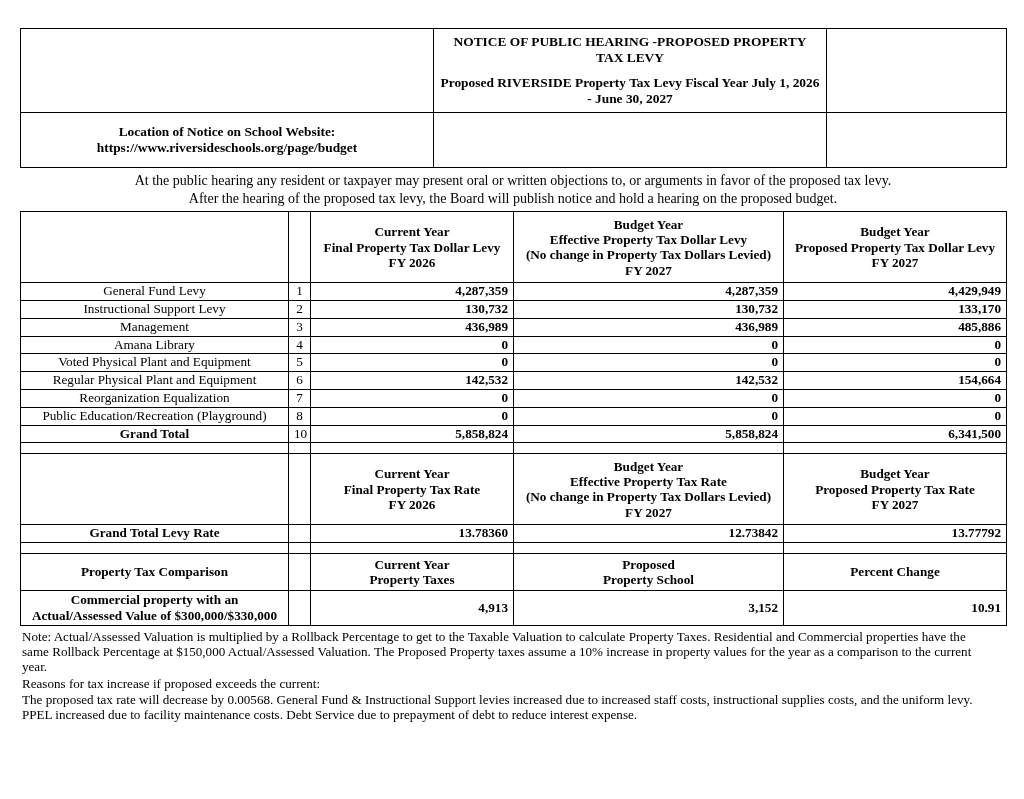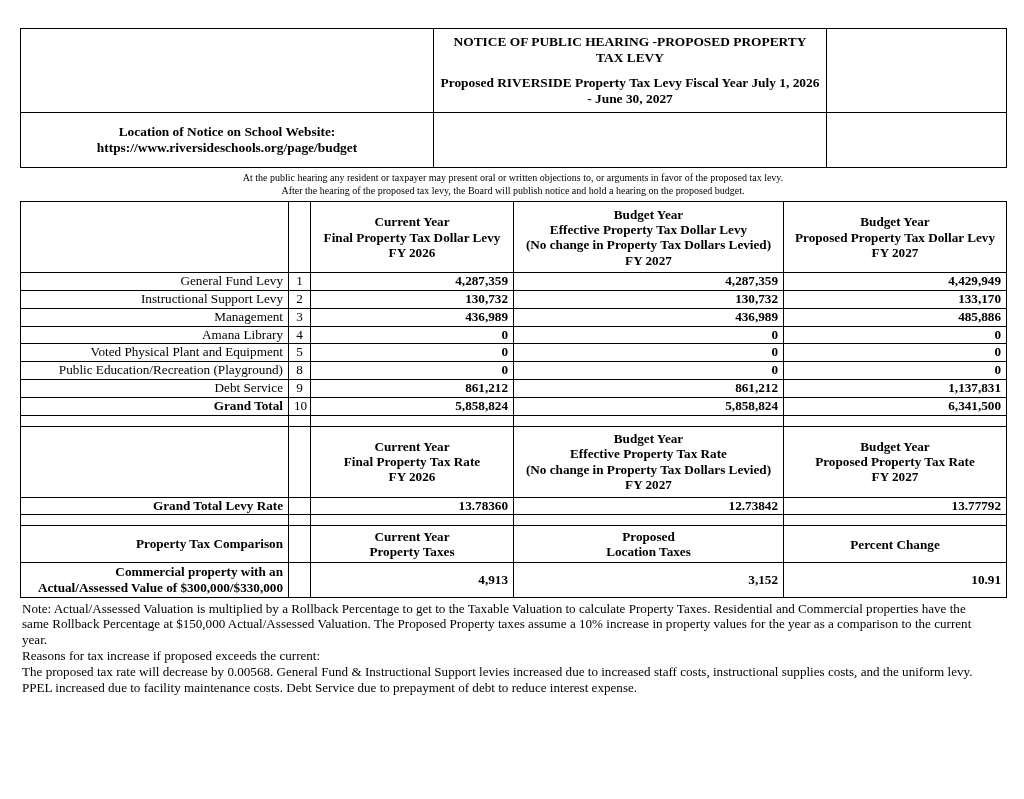--- a/index.html
+++ b/index.html
@@ -67,21 +67,21 @@
     text-align: center;
     font-weight: bold;
     font-size: 13.2px;
     line-height: 1.2;
     padding: 6px 4px;
   }
 
   
   .intro {
     text-align: center;
-    font-size: 10px;
+    font-size: 14px;
     line-height: 1.25;
     padding: 4px 10px 3px 10px;
   }
 
   
   .main-tbl {
     margin-top: 1px;
   }
   .main-tbl td {
     font-size: 13.2px;
@@ -100,30 +100,30 @@
     font-size: 13.2px;
     padding: 1px 2px;
   }
   .amt {
     text-align: right;
     font-size: 13.3px;
     padding-right: 6px;
     font-weight: bold;
   }
   .rowlabel {
-    text-align: right;
+    text-align: center;
     font-size: 13.3px;
     padding-left: 5px;
   }
   .spacer-row td {
     height: 10px;
     padding: 0;
   }
   .cmp-label {
-    text-align: right;
+    text-align: center;
     font-weight: bold;
     font-size: 13.2px;
     line-height: 1.2;
     padding: 3px 5px;
   }
 
   
   .notes {
     margin-top: 3px;
     font-size: 13.1px;
@@ -222,32 +222,39 @@
         <td class="amt">0</td>
       </tr>
       <tr>
         <td class="rowlabel">Voted Physical Plant and Equipment</td>
         <td class="rownum">5</td>
         <td class="amt">0</td>
         <td class="amt">0</td>
         <td class="amt">0</td>
       </tr>
       <tr>
+        <td class="rowlabel">Regular Physical Plant and Equipment</td>
+        <td class="rownum">6</td>
+        <td class="amt">142,532</td>
+        <td class="amt">142,532</td>
+        <td class="amt">154,664</td>
+      </tr>
+      <tr>
+        <td class="rowlabel">Reorganization Equalization</td>
+        <td class="rownum">7</td>
+        <td class="amt">0</td>
+        <td class="amt">0</td>
+        <td class="amt">0</td>
+      </tr>
+      <tr>
         <td class="rowlabel">Public Education/Recreation (Playground)</td>
         <td class="rownum">8</td>
         <td class="amt">0</td>
         <td class="amt">0</td>
         <td class="amt">0</td>
-      </tr>
-      <tr>
-        <td class="rowlabel">Debt Service</td>
-        <td class="rownum">9</td>
-        <td class="amt">861,212</td>
-        <td class="amt">861,212</td>
-        <td class="amt">1,137,831</td>
       </tr>
       <tr>
         <td class="rowlabel bold">Grand Total</td>
         <td class="rownum">10</td>
         <td class="amt">5,858,824</td>
         <td class="amt">5,858,824</td>
         <td class="amt">6,341,500</td>
       </tr>
 
       <tr class="spacer-row">
@@ -287,21 +294,21 @@
         <td></td>
         <td></td>
       </tr>
 
       <tr>
         <td class="cmp-label" style="height:34px;">Property Tax Comparison</td>
         <td class="colhead"></td>
         <td class="colhead" style="white-space:pre-line;">Current Year
 Property Taxes</td>
         <td class="colhead" style="white-space:pre-line;">Proposed
-Location Taxes</td>
+Property School</td>
         <td class="colhead">Percent Change</td>
       </tr>
       <tr>
         <td class="cmp-label" style="height:30px;">Commercial property with an Actual/Assessed Value of $300,000/$330,000</td>
         <td class="rownum"></td>
         <td class="amt">4,913</td>
         <td class="amt">3,152</td>
         <td class="amt">10.91</td>
       </tr>
     </tbody>

